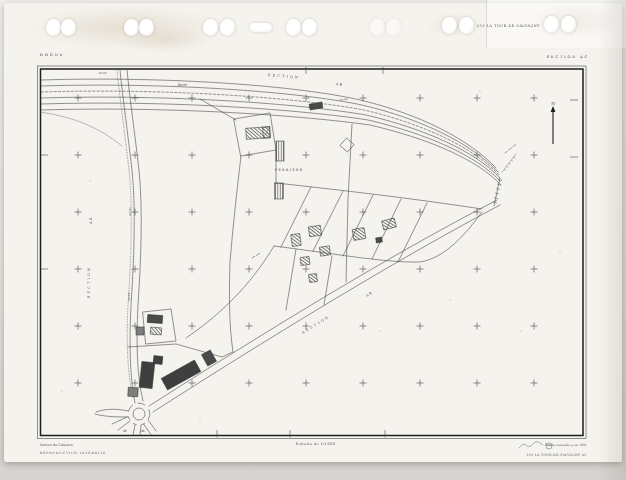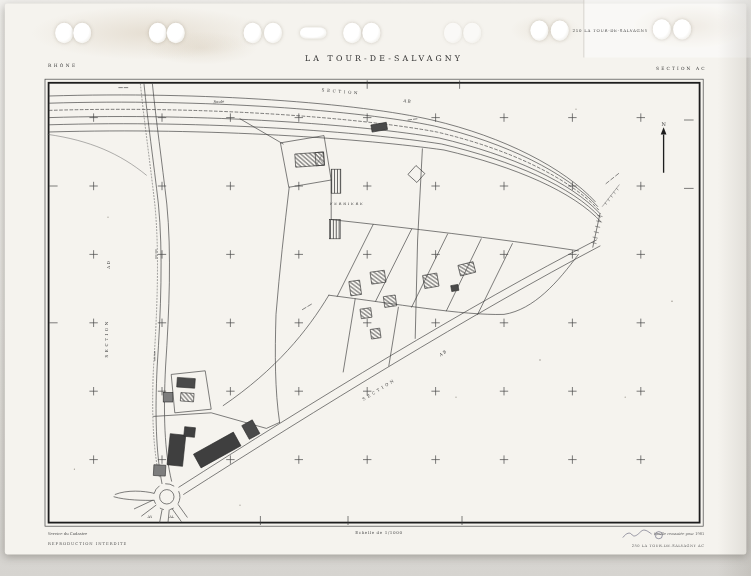--- a/index.html
+++ b/index.html
@@ -59,21 +59,20 @@
   <div class="hole" style="left:286px;top:19px;"></div>
   <div class="hole" style="left:302px;top:19px;"></div>
   <div class="hole" style="left:370px;top:19px;opacity:.55;"></div>
   <div class="hole" style="left:386px;top:19px;opacity:.55;"></div>
   <div class="hole" style="left:442px;top:17px;"></div>
   <div class="hole" style="left:459px;top:17px;"></div>
   <div class="hole" style="left:544px;top:16px;"></div>
   <div class="hole" style="left:561px;top:16px;"></div>
 
   <div class="txt dep">RHÔNE</div>
-  <div class="txt title">LA TOUR-DE-SALVAGNY</div>
   <div class="txt sec">SECTION AC</div>
   <div class="txt sheetref">250 LA TOUR-DE-SALVAGNY</div>
 
   <svg id="map-svg" width="626" height="480" viewBox="0 0 626 480">
     <defs>
       <pattern id="h" width="2.6" height="2.6" patternTransform="rotate(45)" patternUnits="userSpaceOnUse">
         <path d="M0,1.3 H2.6" stroke="#4a4a4a" stroke-width="0.7" fill="none"></path>
       </pattern>
       <pattern id="v" width="2.4" height="4" patternUnits="userSpaceOnUse">
         <path d="M1.2,0 V4" stroke="#4a4a4a" stroke-width="0.7" fill="none"></path>

